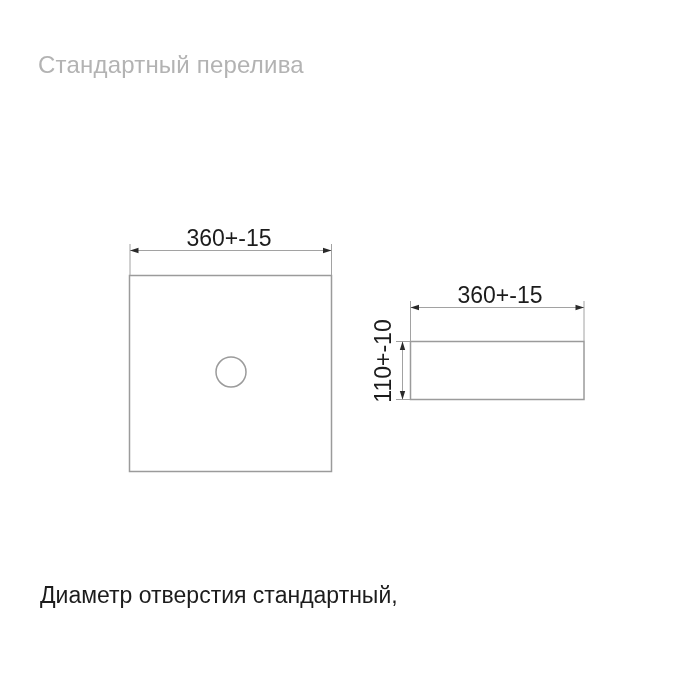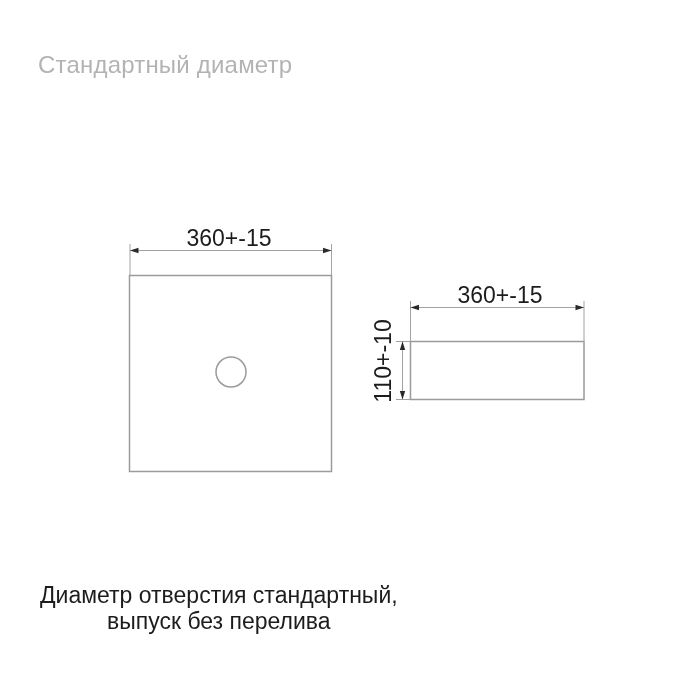--- a/index.html
+++ b/index.html
@@ -60,29 +60,28 @@
   }
   .caption {
     position: absolute;
     left: 40px;
     top: 583px;
     font-size: 23px;
     line-height: 25.5px;
     font-weight: 400;
     color: #1c1c1c;
     white-space: nowrap;
-    text-align: center;
   }
 </style>
 </head>
 <body>
 
 <div class="page">
 
-  <div class="page-title">Стандартный диаметр</div>
+  <div class="page-title">Стандартный перелива</div>
 
   <svg class="drawing-svg" viewBox="0 0 700 700">
 
     <g>
 
       <rect x="129.5" y="275.5" width="202" height="196" class="outline"></rect>
 
       <circle cx="231" cy="372" r="15" class="outline"></circle>
 
       <line x1="130" y1="244" x2="130" y2="275" class="ext-line"></line>
@@ -108,16 +107,15 @@
       <line x1="396" y1="399.5" x2="410" y2="399.5" class="ext-line"></line>
       <line x1="402.5" y1="341.5" x2="402.5" y2="399.5" class="dim-line"></line>
       <polygon points="402.5,341.5 399.8,350 405.2,350" class="arrow"></polygon>
       <polygon points="402.5,399.5 399.8,391 405.2,391" class="arrow"></polygon>
       <text transform="translate(391,361) rotate(-90)" text-anchor="middle" class="dim-text">110+-10</text>
     </g>
   </svg>
 
   <div class="caption">
     <div>Диаметр отверстия стандартный,</div>
-    <div>выпуск без перелива</div>
   </div>
 
 </div>
 
 </body></html>

